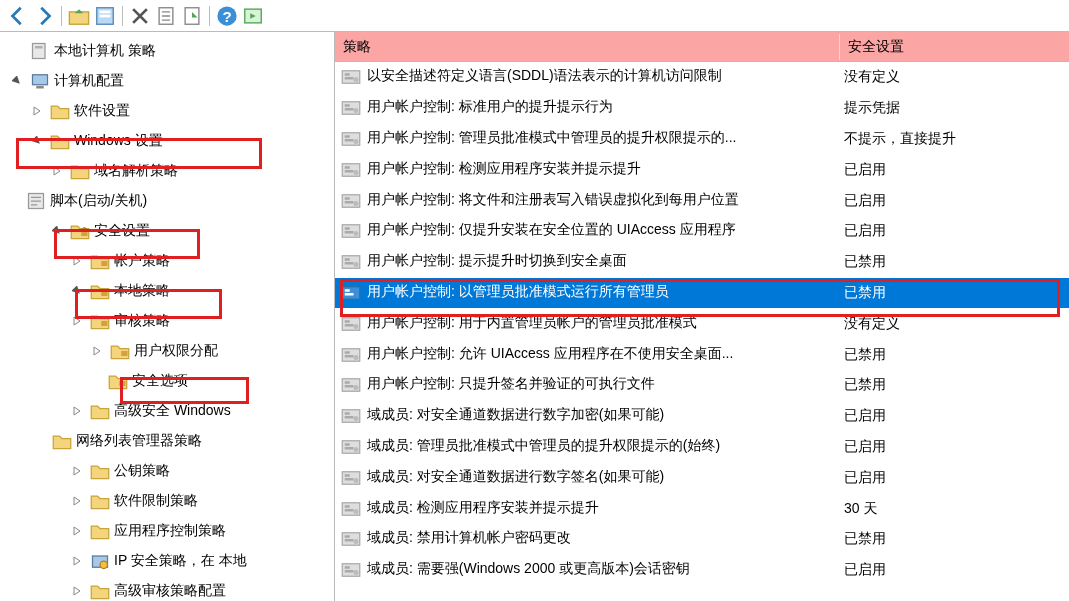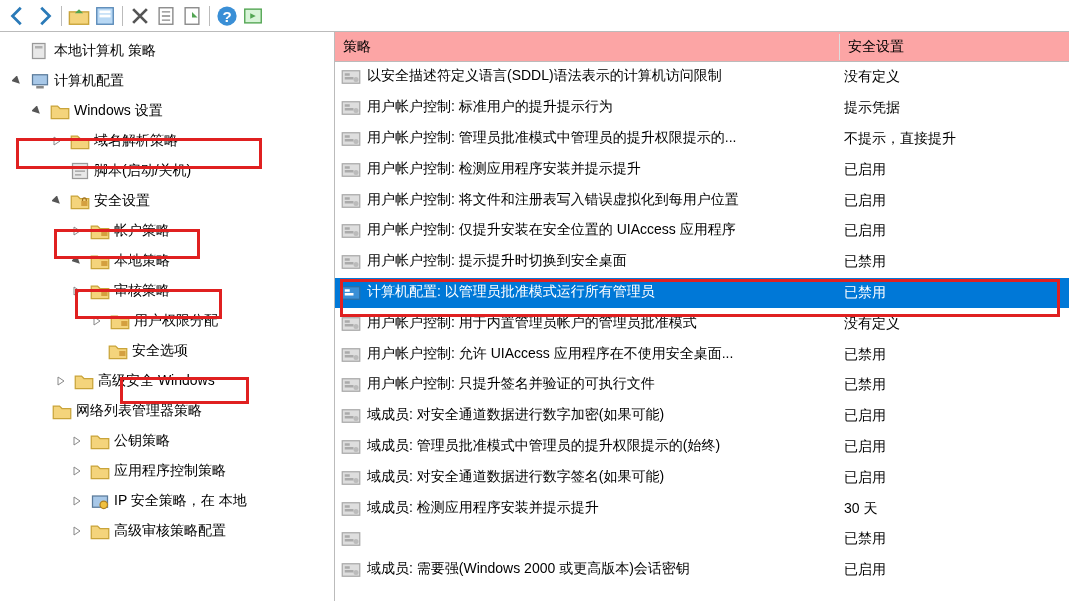--- a/index.html
+++ b/index.html
@@ -111,20 +111,33 @@
           <svg viewBox="0 0 16 16">
             <rect x="2" y="3" width="12" height="8" fill="#a8c8e8" stroke="#5a7a9a"></rect>
             <rect x="5" y="12" width="6" height="2" fill="#888"></rect>
           </svg>
         </span>
       <span>计算机配置</span>
     </div>
     <div class="tree-item" style="padding-left:24px">
       <span class="tw">
           <svg viewBox="0 0 10 10">
+            <path d="M2 1 L8 5 L2 9 Z" fill="none" stroke="#888"></path>
+          </svg>
+        </span>
+      <span class="tree-icon">
+          <svg viewBox="0 0 16 16">
+            <path d="M1 4 L6 4 L8 6 L15 6 L15 14 L1 14 Z" fill="#f4d47c" stroke="#c9a43a"></path>
+          </svg>
+        </span>
+      <span>软件设置</span>
+    </div>
+    <div class="tree-item" style="padding-left:24px">
+      <span class="tw">
+          <svg viewBox="0 0 10 10">
             <path d="M1 1 L9 5 L1 9 Z" fill="#555" transform="rotate(45 5 5)"></path>
           </svg>
         </span>
       <span class="tree-icon">
           <svg viewBox="0 0 16 16">
             <path d="M1 4 L6 4 L8 6 L15 6 L15 14 L1 14 Z" fill="#f4d47c" stroke="#c9a43a"></path>
           </svg>
         </span>
       <span>Windows 设置</span>
     </div>
@@ -134,21 +147,21 @@
             <path d="M2 1 L8 5 L2 9 Z" fill="none" stroke="#888"></path>
           </svg>
         </span>
       <span class="tree-icon">
           <svg viewBox="0 0 16 16">
             <path d="M1 4 L6 4 L8 6 L15 6 L15 14 L1 14 Z" fill="#f4d47c" stroke="#c9a43a"></path>
           </svg>
         </span>
       <span>域名解析策略</span>
     </div>
-    <div class="tree-item" style="padding-left:44px">
+    <div class="tree-item" style="">
       <span class="tw"></span>
       <span class="tree-icon">
           <svg viewBox="0 0 16 16">
             <rect x="2" y="2" width="12" height="12" fill="#e8e8e8" stroke="#999"></rect>
             <path d="M4 5h8M4 8h8M4 11h5" stroke="#999"></path>
           </svg>
         </span>
       <span>脚本(启动/关机)</span>
     </div>
     <div class="tree-item" style="padding-left:44px">
@@ -224,53 +237,66 @@
     </div>
     <div class="tree-item" style="padding-left:104px">
       <span class="tree-icon">
           <svg viewBox="0 0 16 16">
             <path d="M1 4 L6 4 L8 6 L15 6 L15 14 L1 14 Z" fill="#f4d47c" stroke="#c9a43a"></path>
             <rect x="9" y="8" width="5" height="4" fill="#d4a040"></rect>
           </svg>
         </span>
       <span>安全选项</span>
     </div>
+    <div class="tree-item" style="padding-left:64px">
+      <span class="tw">
+          <svg viewBox="0 0 10 10">
+            <path d="M2 1 L8 5 L2 9 Z" fill="none" stroke="#888"></path>
+          </svg>
+        </span>
+      <span class="tree-icon">
+          <svg viewBox="0 0 16 16">
+            <path d="M1 4 L6 4 L8 6 L15 6 L15 14 L1 14 Z" fill="#f4d47c" stroke="#c9a43a"></path>
+          </svg>
+        </span>
+      <span>高级安全 Windows</span>
+    </div>
     <div class="tree-item" style="padding-left:48px">
-      <span class="tw">
-          <svg viewBox="0 0 10 10">
-            <path d="M2 1 L8 5 L2 9 Z" fill="none" stroke="#888"></path>
-          </svg>
-        </span>
-      <span class="tree-icon">
-          <svg viewBox="0 0 16 16">
-            <path d="M1 4 L6 4 L8 6 L15 6 L15 14 L1 14 Z" fill="#f4d47c" stroke="#c9a43a"></path>
-          </svg>
-        </span>
-      <span>高级安全 Windows</span>
-    </div>
-    <div class="tree-item" style="padding-left:48px">
       <span class="tree-icon">
           <svg viewBox="0 0 16 16">
             <path d="M1 4 L6 4 L8 6 L15 6 L15 14 L1 14 Z" fill="#f4d47c" stroke="#c9a43a"></path>
           </svg>
         </span>
       <span>网络列表管理器策略</span>
     </div>
     <div class="tree-item" style="padding-left:64px">
       <span class="tw">
           <svg viewBox="0 0 10 10">
             <path d="M2 1 L8 5 L2 9 Z" fill="none" stroke="#888"></path>
           </svg>
         </span>
       <span class="tree-icon">
           <svg viewBox="0 0 16 16">
             <path d="M1 4 L6 4 L8 6 L15 6 L15 14 L1 14 Z" fill="#f4d47c" stroke="#c9a43a"></path>
           </svg>
         </span>
       <span>公钥策略</span>
+    </div>
+    <div class="tree-item" style="padding-left:64px">
+      <span class="tw">
+          <svg viewBox="0 0 10 10">
+            <path d="M2 1 L8 5 L2 9 Z" fill="none" stroke="#888"></path>
+          </svg>
+        </span>
+      <span class="tree-icon">
+          <svg viewBox="0 0 16 16">
+            <path d="M1 4 L6 4 L8 6 L15 6 L15 14 L1 14 Z" fill="#f4d47c" stroke="#c9a43a"></path>
+          </svg>
+        </span>
+      <span>软件限制策略</span>
     </div>
     <div class="tree-item" style="padding-left:64px">
       <span class="tw">
           <svg viewBox="0 0 10 10">
             <path d="M2 1 L8 5 L2 9 Z" fill="none" stroke="#888"></path>
           </svg>
         </span>
       <span class="tree-icon">
           <svg viewBox="0 0 16 16">
             <path d="M1 4 L6 4 L8 6 L15 6 L15 14 L1 14 Z" fill="#f4d47c" stroke="#c9a43a"></path>
@@ -413,21 +439,21 @@
         </div>
         <div class="list-row selected">
           <div class="cell1">
             <span class="row-icon">
               <svg viewBox="0 0 16 16">
                 <rect x="1" y="3" width="14" height="10" fill="#3a8fd6" stroke="#2a6fa6"></rect>
                 <rect x="3" y="5" width="4" height="2" fill="#fff"></rect>
                 <rect x="3" y="8" width="7" height="2" fill="#fff"></rect>
               </svg>
             </span>
-            <span class="row-text">计算机配置: 以管理员批准模式运行所有管理员</span>
+            <span class="row-text">用户帐户控制: 以管理员批准模式运行所有管理员</span>
           </div>
           <div class="cell2">已禁用</div>
         </div>
         <div class="list-row">
           <div class="cell1">
             <span class="row-icon">
               <svg viewBox="0 0 16 16">
                 <rect x="1" y="3" width="14" height="10" fill="#dedede" stroke="#aaa"></rect>
                 <rect x="3" y="5" width="4" height="2" fill="#aaa"></rect>
                 <rect x="3" y="8" width="7" height="2" fill="#aaa"></rect>
@@ -525,20 +551,21 @@
         <div class="list-row">
           <div class="cell1">
             <span class="row-icon">
               <svg viewBox="0 0 16 16">
                 <rect x="1" y="3" width="14" height="10" fill="#dedede" stroke="#aaa"></rect>
                 <rect x="3" y="5" width="4" height="2" fill="#aaa"></rect>
                 <rect x="3" y="8" width="7" height="2" fill="#aaa"></rect>
                 <circle cx="12" cy="10" r="2" fill="#bbb"></circle>
               </svg>
             </span>
+            <span class="row-text">域成员: 禁用计算机帐户密码更改</span>
           </div>
           <div class="cell2">已禁用</div>
         </div>
         <div class="list-row">
           <div class="cell1">
             <span class="row-icon">
               <svg viewBox="0 0 16 16">
                 <rect x="1" y="3" width="14" height="10" fill="#dedede" stroke="#aaa"></rect>
                 <rect x="3" y="5" width="4" height="2" fill="#aaa"></rect>
                 <rect x="3" y="8" width="7" height="2" fill="#aaa"></rect>

